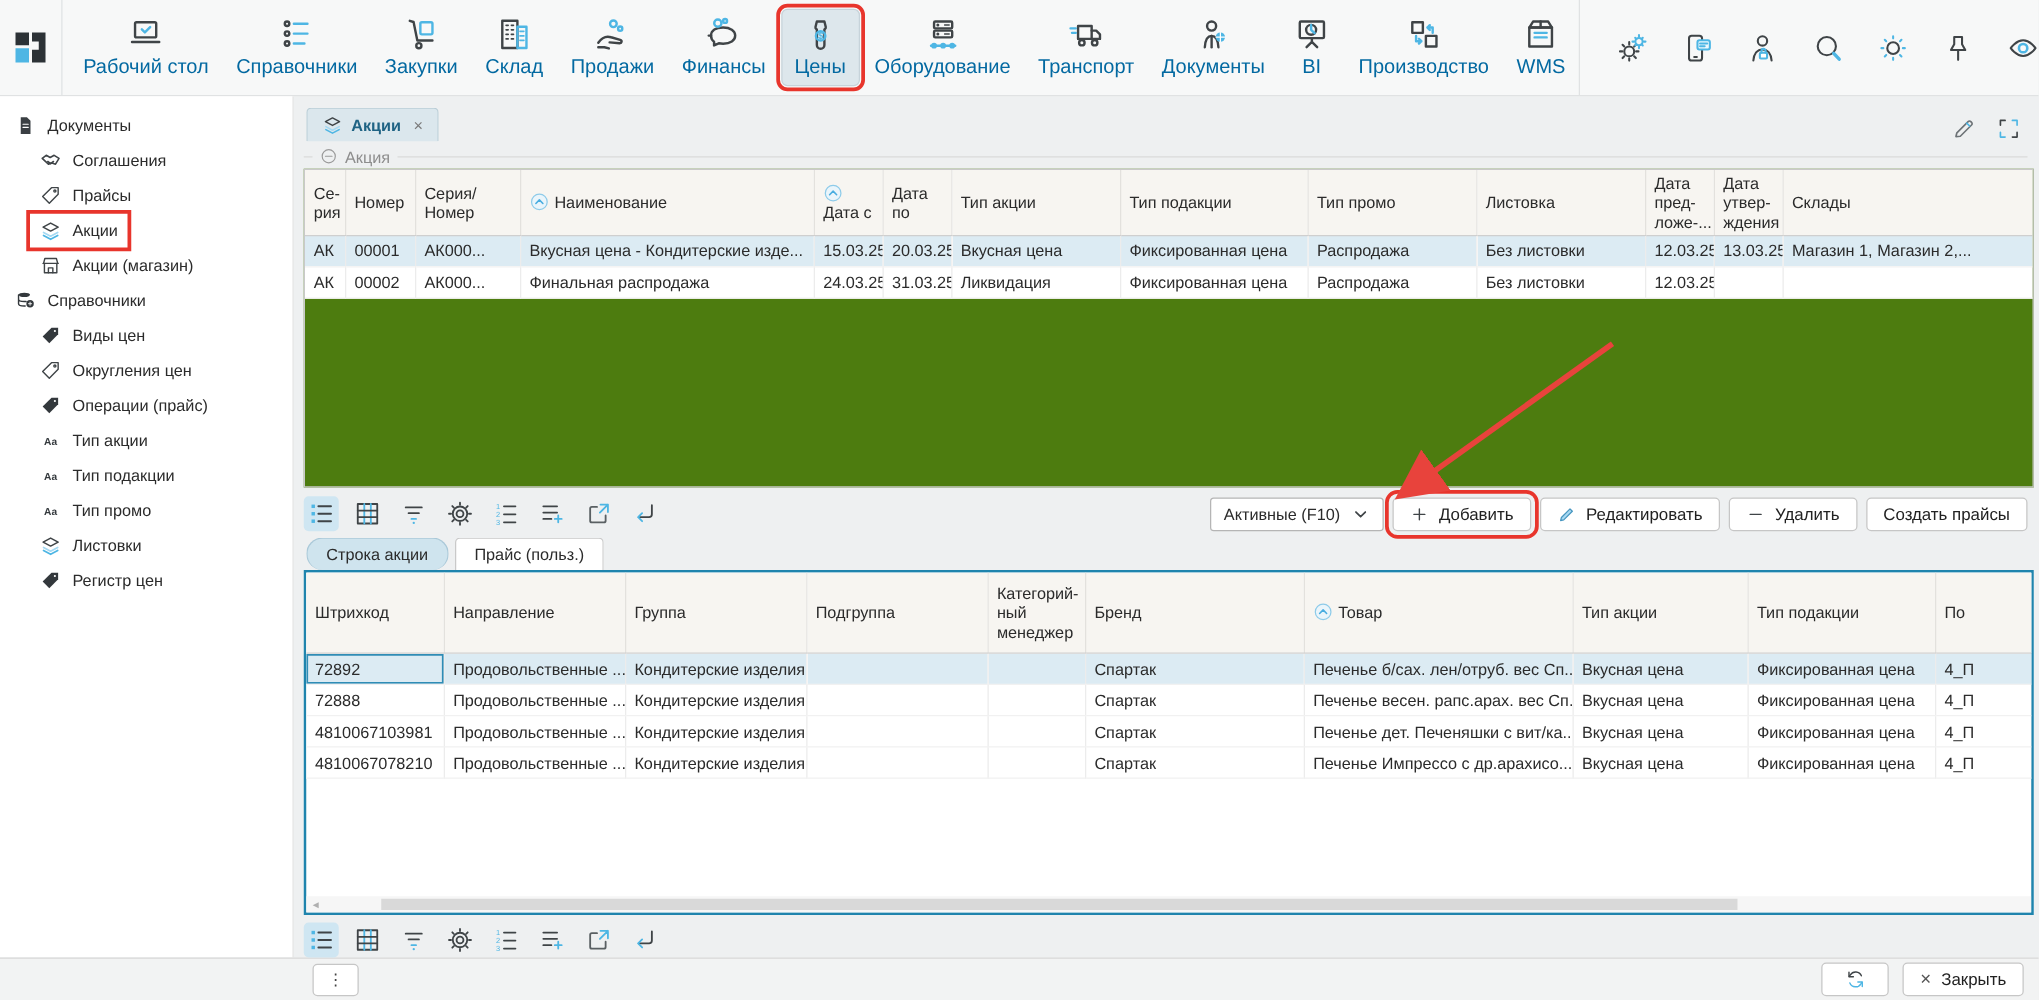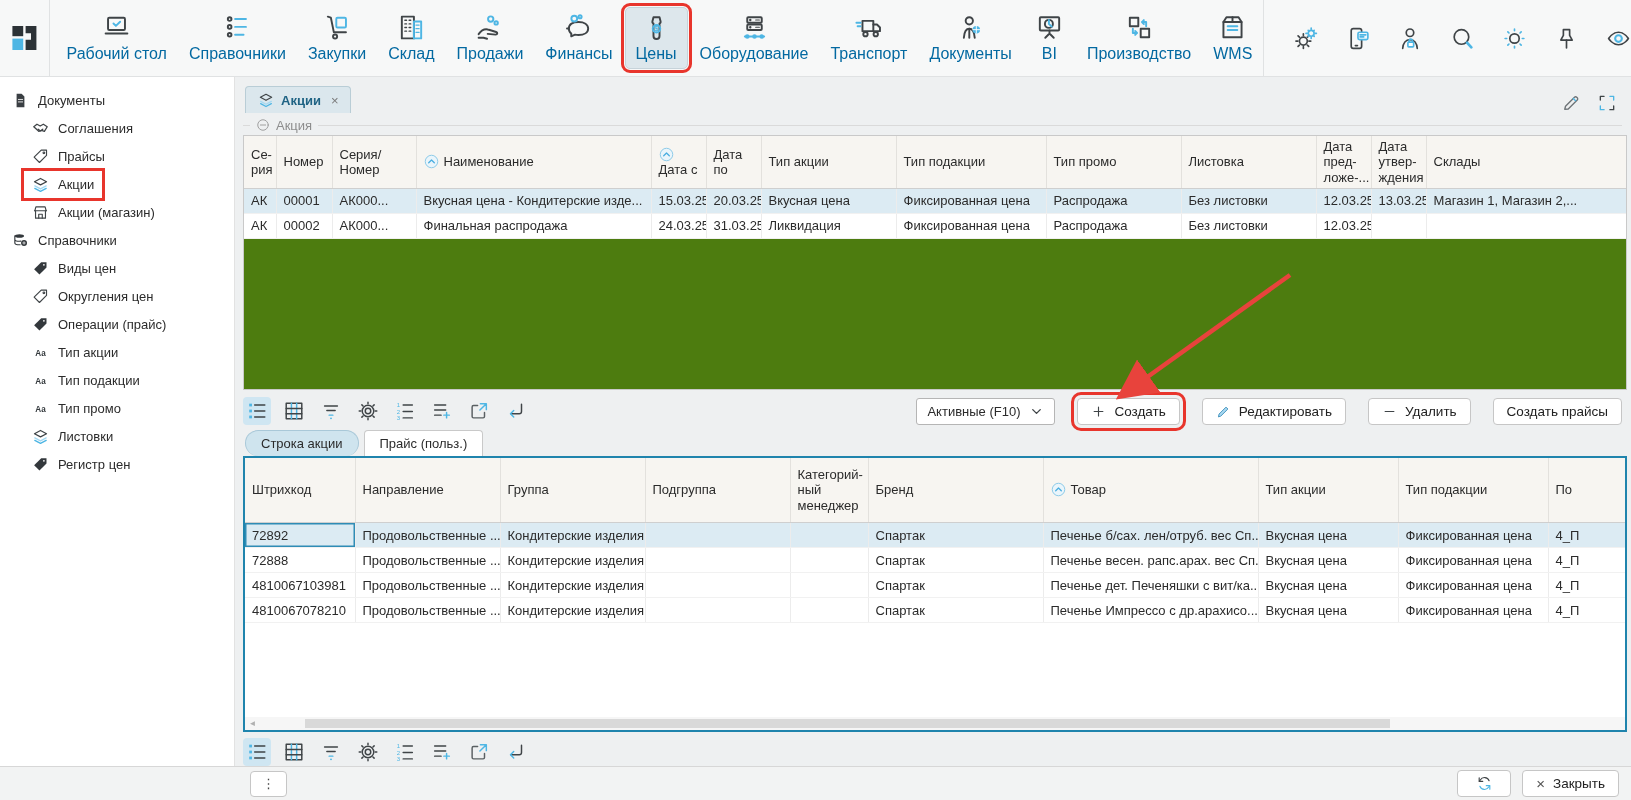--- a/index.html
+++ b/index.html
@@ -61,21 +61,21 @@
   table.grid td{padding:2px 7px;border-right:1px solid #ececec;border-bottom:1px solid #f1f1f1;
        height:20px;white-space:nowrap;overflow:hidden;}
   tr.sel td{background:#dcebf3;}
   td.focus{box-shadow:inset 0 0 0 1.5px #2f8cb5;}
   .sort{display:inline-block;width:15px;height:15px;vertical-align:-3px;margin-right:5px;}
 
   .midrow{display:flex;align-items:center;margin:7px 0 5px;flex:0 0 auto;}
   .tools{display:flex;align-items:center;gap:9px;}
   .ticon{width:22px;height:22px;padding:3px;border-radius:4px;}
   .ticon.sel{background:#cfe6f2;}
-  .actions{margin-left:auto;display:flex;gap:22px;align-items:center;margin-right:5px;}
+  .actions{margin-left:auto;display:flex;gap:7px;align-items:center;margin-right:5px;}
   .btn{display:inline-flex;align-items:center;gap:8px;background:#fff;border:1px solid #c6c6c6;
        border-radius:4px;height:27px;padding:0 13px;font-size:13.5px;color:#222;box-sizing:border-box;cursor:default;white-space:nowrap;}
   .bico{width:15px;height:15px;}
   .selectbox{display:inline-flex;align-items:center;gap:9px;background:#fff;border:1px solid #b5b5b5;
        border-radius:3px;height:27px;padding:0 10px;box-sizing:border-box;white-space:nowrap;}
   .red-ring{outline:3px solid #e8352c;outline-offset:3px;}
 
   .subtabs{display:flex;gap:5px;height:26px;margin-left:2px;flex:0 0 auto;}
   .stab{display:flex;align-items:center;padding:0 15px;border:1px solid #c9c9c9;border-bottom:none;
         border-radius:4px 4px 0 0;background:#fff;}
@@ -572,21 +572,21 @@
           <div class="selectbox">
             <span>Активные (F10)</span>
             <span class="bico"><svg viewBox="0 0 24 24" width="100%" height="100%" fill="none" stroke="#3f4447" stroke-width="1.6" stroke-linecap="round" stroke-linejoin="round">
                   <path d="M6 9l6 6 6-6" stroke-width="2.2"></path>
                 </svg></span>
           </div>
           <button class="btn red-ring">
             <span class="bico"><svg viewBox="0 0 24 24" width="100%" height="100%" fill="none" stroke="#3f4447" stroke-width="1.6" stroke-linecap="round" stroke-linejoin="round">
                   <path d="M12 5v14M5 12h14" stroke-width="1.8"></path>
                 </svg></span>
-            <span>Создать</span>
+            <span>Добавить</span>
           </button>
           <button class="btn">
             <span class="bico"><svg viewBox="0 0 24 24" width="100%" height="100%" fill="none" stroke="#3f4447" stroke-width="1.6" stroke-linecap="round" stroke-linejoin="round">
                   <path d="M4 20l1-4L16 5l3 3L8 19z" fill="#a9d9f2" stroke="#4796c0"></path>
                 </svg></span>
             <span>Редактировать</span>
           </button>
           <button class="btn">
             <span class="bico"><svg viewBox="0 0 24 24" width="100%" height="100%" fill="none" stroke="#3f4447" stroke-width="1.6" stroke-linecap="round" stroke-linejoin="round">
                   <path d="M5 12h14" stroke-width="1.8"></path>

